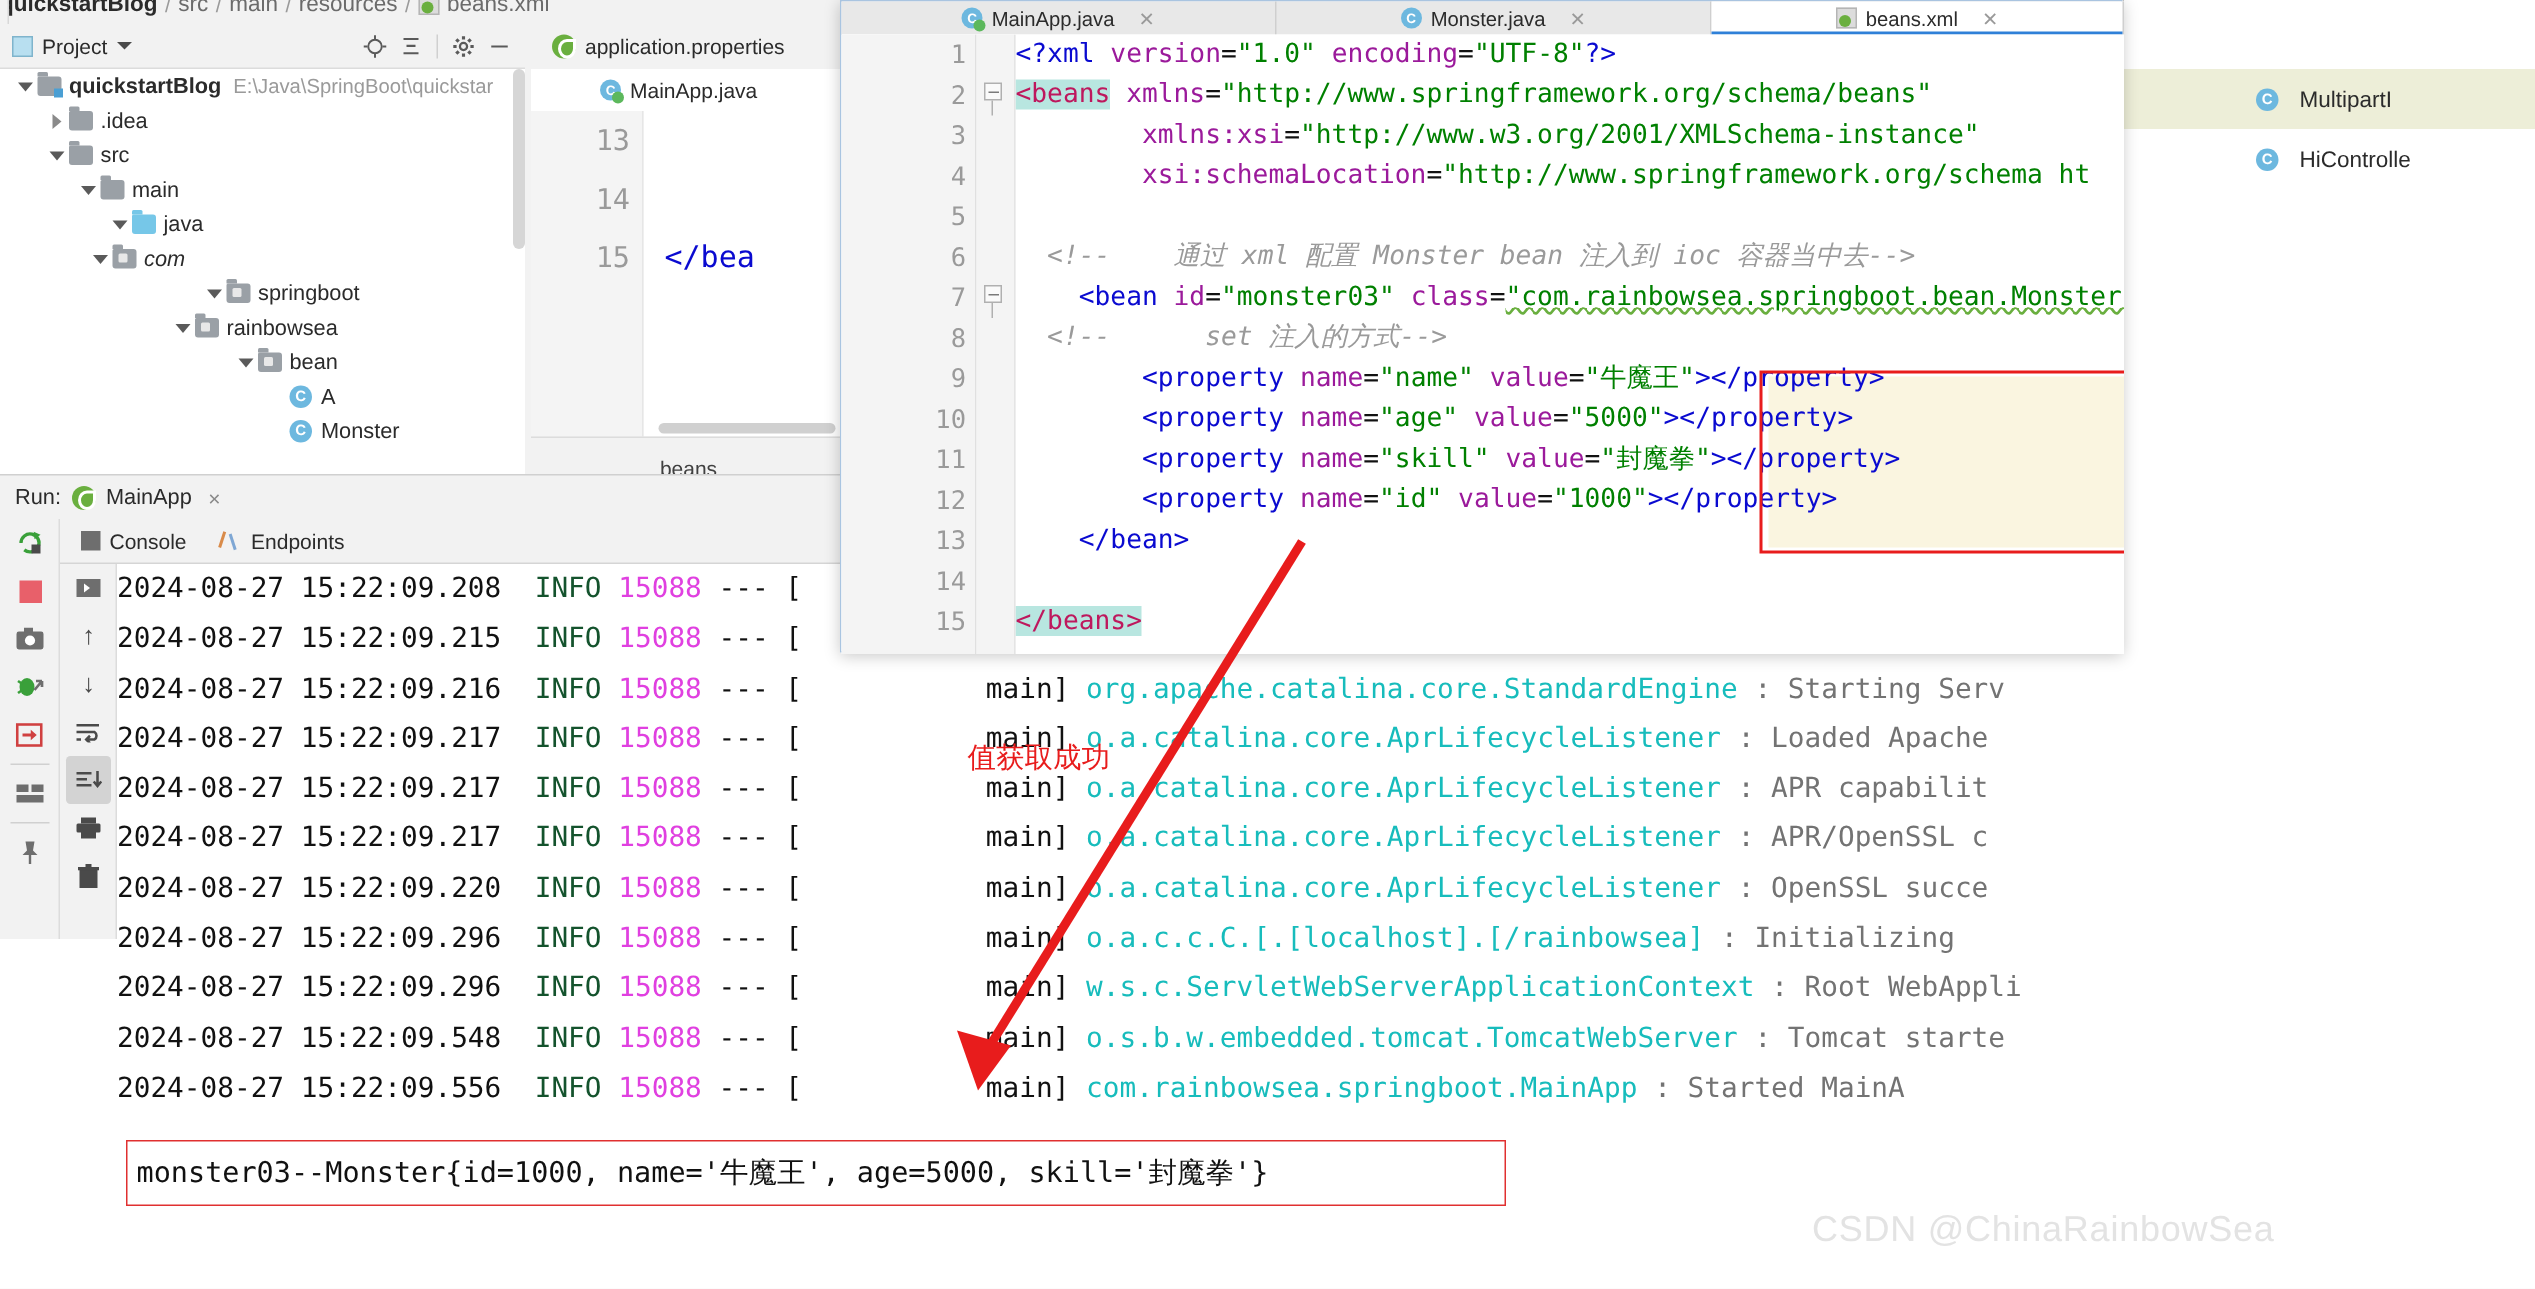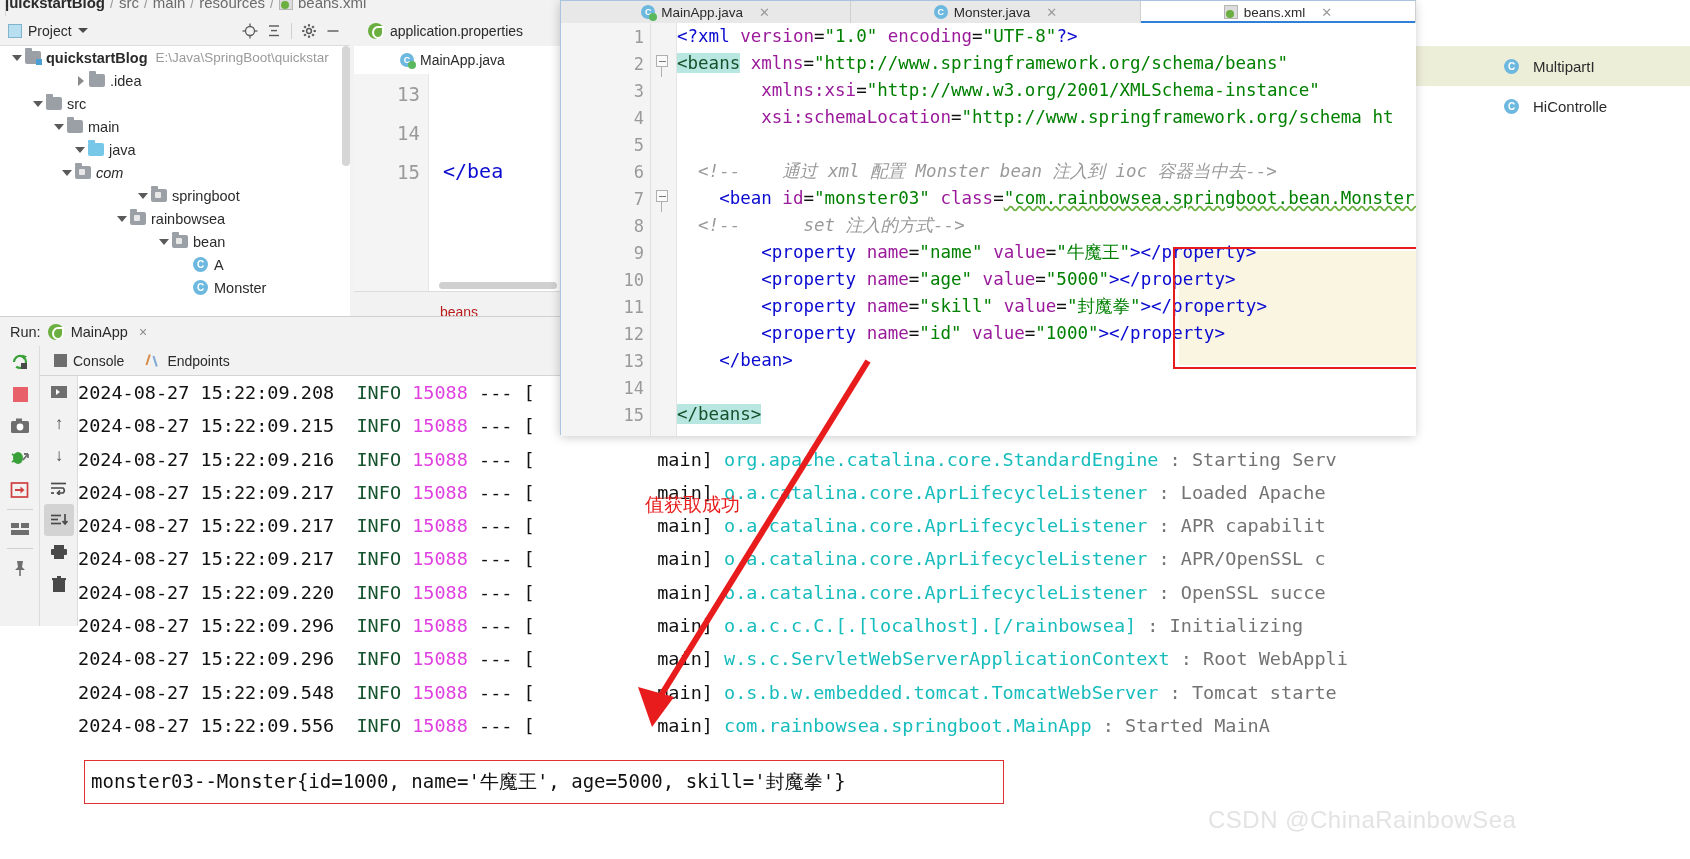--- a/index.html
+++ b/index.html
@@ -168,39 +168,39 @@
   #code-area {
     position:absolute; left:116px; top:0; width:739px; height:413px; overflow:hidden;
     font-family:"DejaVu Sans Mono","Liberation Mono",monospace; font-size:17.5px; line-height:27px; white-space:pre;
   }
   #code-area .cl { height:27px; }
   .tag { color:#0a0ad0; }
   .attr { color:#9b1a9b; }
   .val { color:#008000; }
   .cmt { color:#9a9a9a; font-style:italic; }
   .punc { color:#111; }
-  .hl-tag { background:#b8e6e0; color:#14532d; }
+  .hl-tag { background:#b8e6e0; color:#be185d; }
   .wavy { text-decoration: underline; text-decoration-style: wavy; text-decoration-color:#6aaf3f; }
 
   #xml-redbox { position:absolute; left:612px; top:224px; width:660px; height:122px; border:2px solid #e81c1c; pointer-events:none; }
   #prop-highlight { position:absolute; left:618px; top:228px; width:652px; height:114px; background:#faf5e0; }
 
   
   #back-editor { position:absolute; left:354px; top:16px; width:210px; height:300px; background:#ffffff; border-right:1px solid #c8c8c8; }
   #back-editor-tab { position:absolute; left:0; top:0; width:210px; height:30px; background:#f2f2f2; display:flex; align-items:center; gap:6px; padding-left:14px; font-size:14px; color:#2b2b2b; }
   #back-editor-tab2 { position:absolute; left:0; top:30px; width:210px; height:28px; background:#ffffff; display:flex; align-items:center; gap:6px; padding-left:46px; font-size:14px; color:#2b2b2b; }
   #back-gutter { position:absolute; left:0; top:58px; width:75px; height:242px; background:#f4f4f4; border-right:1px solid #e6e6e6; }
   #back-gutter .gl { height:39px; display:flex; align-items:center; justify-content:flex-end; padding-right:8px;
      font-family:"DejaVu Sans Mono",monospace; font-size:19px; color:#9a9a9a; }
   #back-code { position:absolute; left:75px; top:58px; width:135px; height:242px;
      font-family:"DejaVu Sans Mono",monospace; font-size:20px; line-height:39px; white-space:pre; }
   #back-code .row { height:39px; padding-left:14px; }
   #back-code .row.hl { background:#fdfae3; }
   #back-bottom { position:absolute; left:0; top:275px; width:210px; height:41px; background:#f2f2f2; border-top:1px solid #dcdcdc;
-    display:flex; align-items:center; justify-content:center; font-size:14px; color:#b91c1c; }
+    display:flex; align-items:center; justify-content:center; font-size:14px; color:#404040; }
   #back-hbar { position:absolute; left:85px; top:266px; width:118px; height:7px; background:#d0d0d0; border-radius:4px; }
 
   
   #right-strip { position:absolute; left:1415px; top:0; width:275px; height:316px; background:#ffffff; border-left:1px solid #c8c8c8; }
   #right-strip .rrow { height:40px; display:flex; align-items:center; gap:8px; padding-left:88px; font-size:15px; color:#2b2b2b; }
   #right-strip .rrow.sel { background:#edeed8; }
 
   
   #left-rail { position:absolute; left:0; top:0; width:6px; height:316px; background:#f2f2f2; border-right:1px solid #d8d8d8; }
   #left-rail .nub { position:absolute; left:1px; top:145px; width:4px; height:26px; background:#c8c8c8; border-radius:2px; }
@@ -273,21 +273,21 @@
           </svg>
       </span>
     </div>
     <div id="project-tree">
         <div class="tnode" style="padding-left: 10px;">
           <span class="tarrow down"></span>
           <span class="ficon folder src"></span>
           <span class="tlabel bold">quickstartBlog</span>
           <span class="tpath">E:\Java\SpringBoot\quickstar</span>
         </div>
-        <div class="tnode" style="padding-left: 31px; margin-left: 43px;">
+        <div class="tnode" style="padding-left: 31px;">
           <span class="tarrow right"></span>
           <span class="ficon folder"></span>
           <span class="tlabel">.idea</span>
         </div>
         <div class="tnode" style="padding-left: 31px;">
           <span class="tarrow down"></span>
           <span class="ficon folder"></span>
           <span class="tlabel">src</span>
         </div>
         <div class="tnode" style="padding-left: 52px;">

